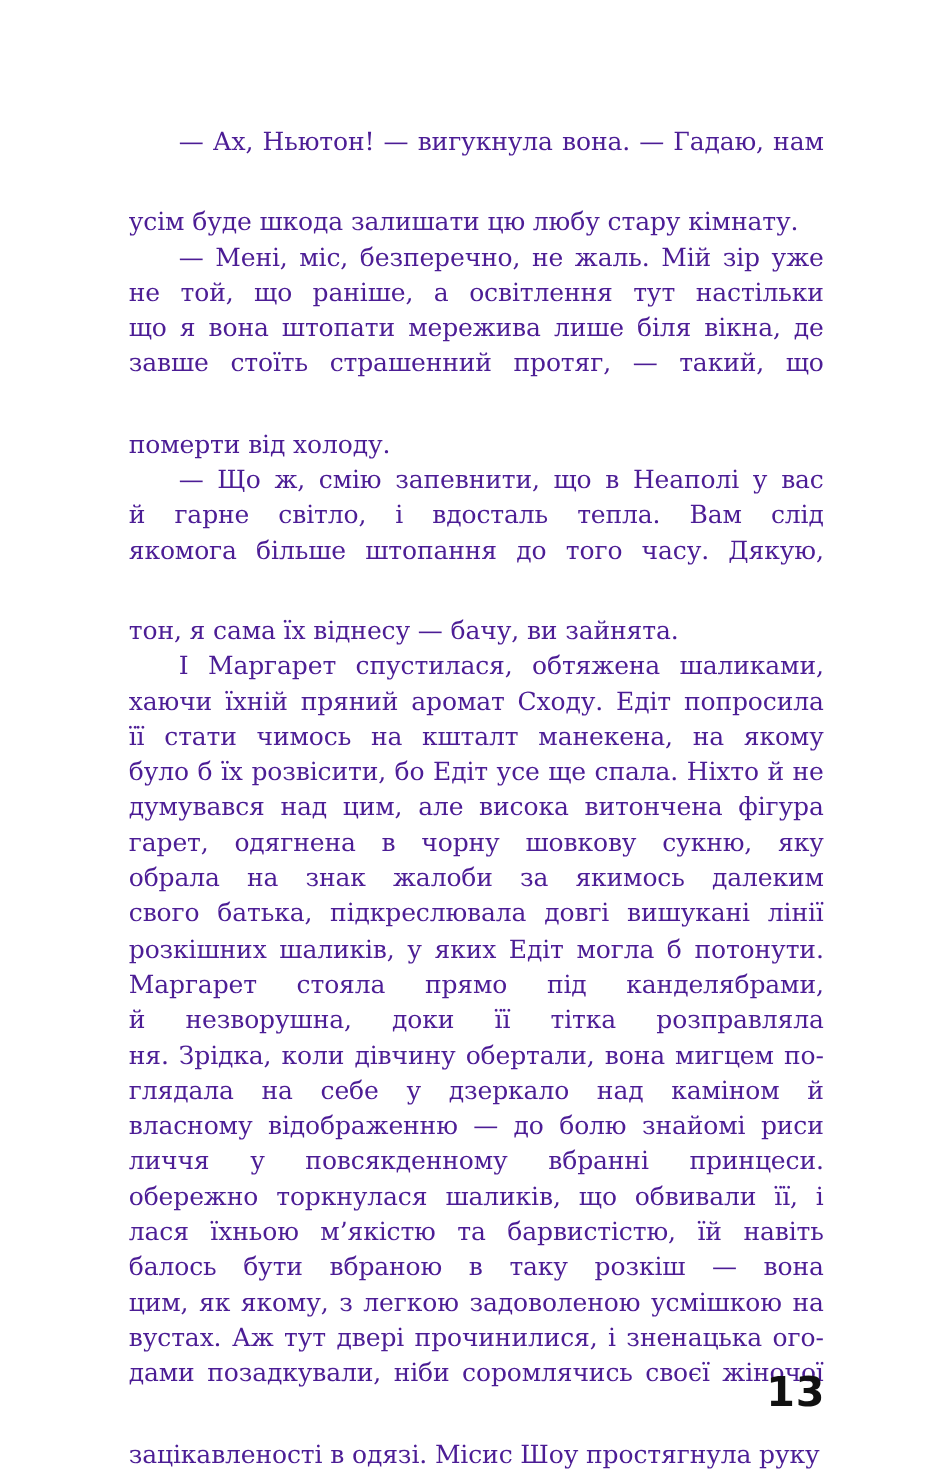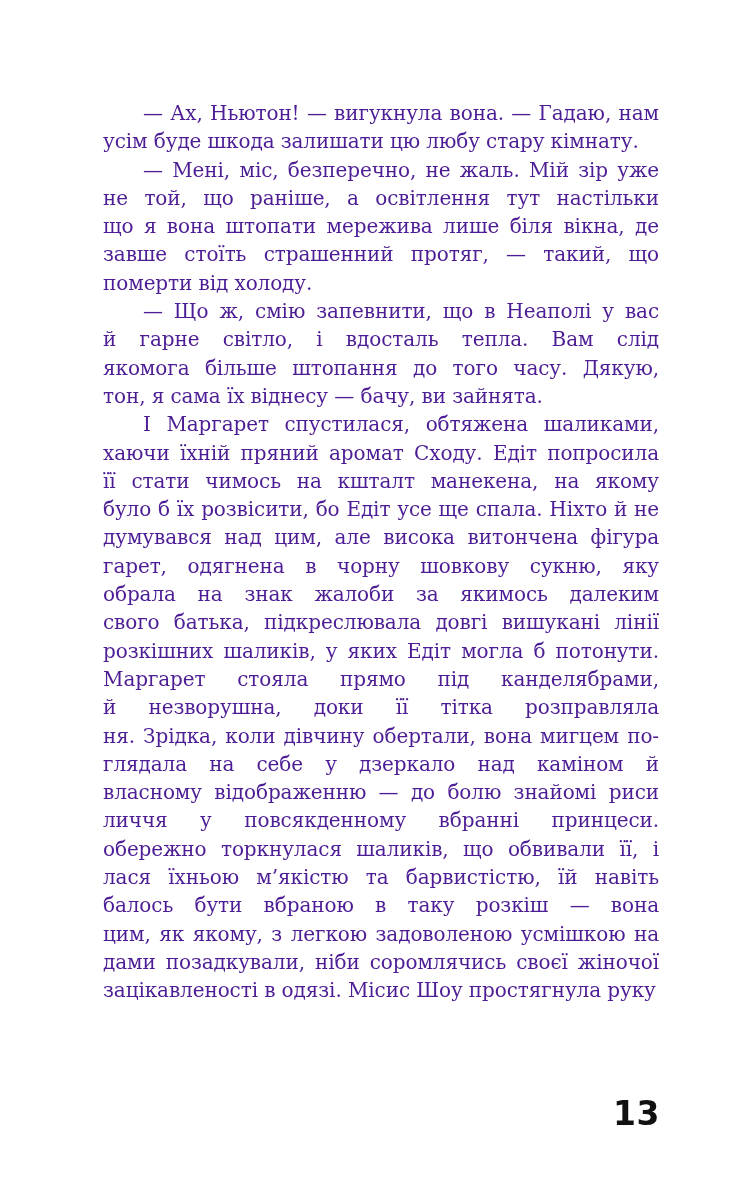--- a/index.html
+++ b/index.html
@@ -38,20 +38,21 @@
     text-justify: inter-word;
     white-space: normal;
     overflow: hidden;
     height: 28.3px;
   }
   .para .line.first {
     text-indent: 40px;
   }
   .para .line.last {
     text-align-last: left;
+    margin-top: 36px;
   }
   .page-number {
     position: absolute;
     left: 612px;
     top: 1094px;
     width: 48px;
     text-align: right;
     font-family: "DejaVu Sans", "Liberation Sans", sans-serif;
     font-weight: bold;
     font-size: 33px;
@@ -94,18 +95,19 @@
         <div class="line">Маргарет стояла прямо під канделябрами, мовчазна</div>
         <div class="line">й незворушна, доки її тітка розправляла драпіруван-</div>
         <div class="line">ня. Зрідка, коли дівчину обертали, вона мигцем по-</div>
         <div class="line">глядала на себе у дзеркало над каміном й усміхалася</div>
         <div class="line">власному відображенню — до болю знайомі риси об-</div>
         <div class="line">личчя у повсякденному вбранні принцеси. Маргарет</div>
         <div class="line">обережно торкнулася шаликів, що обвивали її, і тіши-</div>
         <div class="line">лася їхньою м’якістю та барвистістю, їй навіть сподо-</div>
         <div class="line">балось бути вбраною в таку розкіш — вона втішалася</div>
         <div class="line">цим, як якому, з легкою задоволеною усмішкою на</div>
+        <div class="line">вустах. Аж тут двері прочинилися, і зненацька ого-</div>
         <div class="line">дами позадкували, ніби соромлячись своєї жіночої</div>
         <div class="line last">зацікавленості в одязі. Місис Шоу простягнула руку</div>
       </div>
     </div>
   <div class="page-number">13</div>
 </div>
 
 </body></html>

